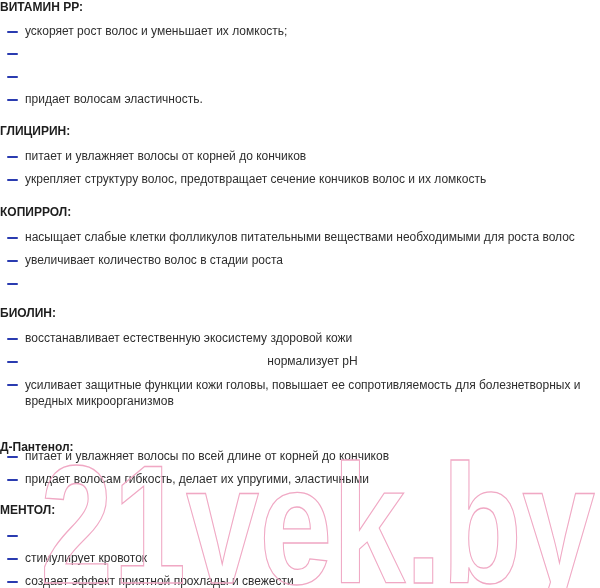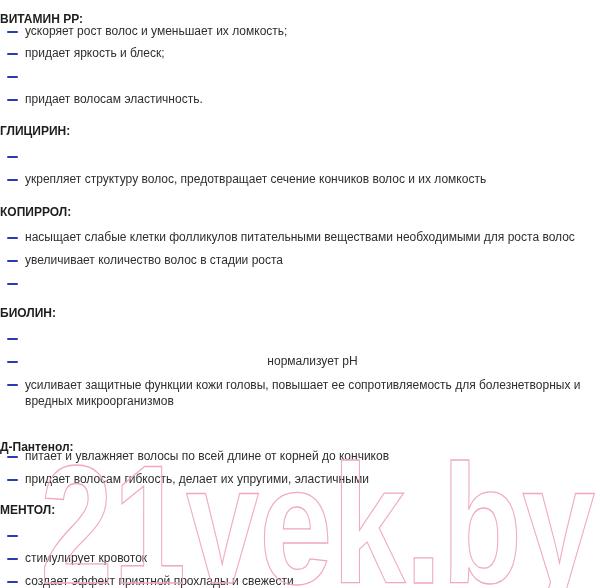--- a/index.html
+++ b/index.html
@@ -26,43 +26,43 @@
     position: absolute; left: 40px; top: 455px; width: 560px; height: 140px;
     pointer-events: none;
   }
 </style>
 </head>
 <body>
 
 <div class="doc">
 
   <div class="section" style="position:absolute;top:0;left:0;width:600px;">
-    <div class="heading" style="position:absolute;top:12px;">ВИТАМИН РР:</div>
+    <div class="heading" style="position:absolute;top:0;">ВИТАМИН РР:</div>
     <div class="item" style="position:absolute;top:24px;width:575px;"><span class="dash"></span><span>ускоряет рост волос и уменьшает их ломкость;</span></div>
-    <div class="item" style="position:absolute;top:46px;width:575px;"><span class="dash"></span><span>придает яркость и блеск;</span></div>
+    <div class="item" style="position:absolute;top:46px;width:575px;"><span class="dash"></span></div>
     <div class="item" style="position:absolute;top:69px;width:575px;"><span class="dash"></span></div>
     <div class="item" style="position:absolute;top:92px;width:575px;"><span class="dash"></span><span>придает волосам эластичность.</span></div>
   </div>
 
   <div class="section" style="position:absolute;top:124px;left:0;width:600px;">
     <div class="heading" style="position:absolute;top:0;">ГЛИЦИРИН:</div>
-    <div class="item" style="position:absolute;top:25px;width:575px;"><span class="dash"></span></div>
+    <div class="item" style="position:absolute;top:25px;width:575px;"><span class="dash"></span><span>питает и увлажняет волосы от корней до кончиков</span></div>
     <div class="item" style="position:absolute;top:48px;width:575px;"><span class="dash"></span><span>укрепляет структуру волос, предотвращает сечение кончиков волос и их ломкость</span></div>
   </div>
 
   <div class="section" style="position:absolute;top:205px;left:0;width:600px;">
     <div class="heading" style="position:absolute;top:0;">КОПИРРОЛ:</div>
     <div class="item" style="position:absolute;top:25px;width:575px;"><span class="dash"></span><span>насыщает слабые клетки фолликулов питательными веществами необходимыми для роста волос</span></div>
     <div class="item" style="position:absolute;top:48px;width:575px;"><span class="dash"></span><span>увеличивает количество волос в стадии роста</span></div>
     <div class="item" style="position:absolute;top:71px;width:575px;"><span class="dash"></span></div>
   </div>
 
   <div class="section" style="position:absolute;top:306px;left:0;width:600px;">
     <div class="heading" style="position:absolute;top:0;">БИОЛИН:</div>
-    <div class="item" style="position:absolute;top:25px;width:575px;"><span class="dash"></span></div>
+    <div class="item" style="position:absolute;top:25px;width:575px;"><span class="dash"></span><span>восстанавливает естественную экосистему здоровой кожи</span></div>
     <div class="item" style="position:absolute;top:48px;width:575px;text-align:center;"><span class="dash"></span><span>нормализует pH</span></div>
     <div class="item" style="position:absolute;top:71px;width:575px;line-height:16px;"><span class="dash"></span><span>усиливает защитные функции кожи головы, повышает ее сопротивляемость для болезнетворных и вредных микроорганизмов</span></div>
   </div>
 
   <div class="section" style="position:absolute;top:424px;left:0;width:600px;">
     <div class="heading" style="position:absolute;top:16px;">Д-Пантенол:</div>
     <div class="item" style="position:absolute;top:25px;width:575px;"><span class="dash"></span><span>питает и увлажняет волосы по всей длине от корней до кончиков</span></div>
     <div class="item" style="position:absolute;top:48px;width:575px;"><span class="dash"></span><span>придает волосам гибкость, делает их упругими, эластичными</span></div>
   </div>
 

